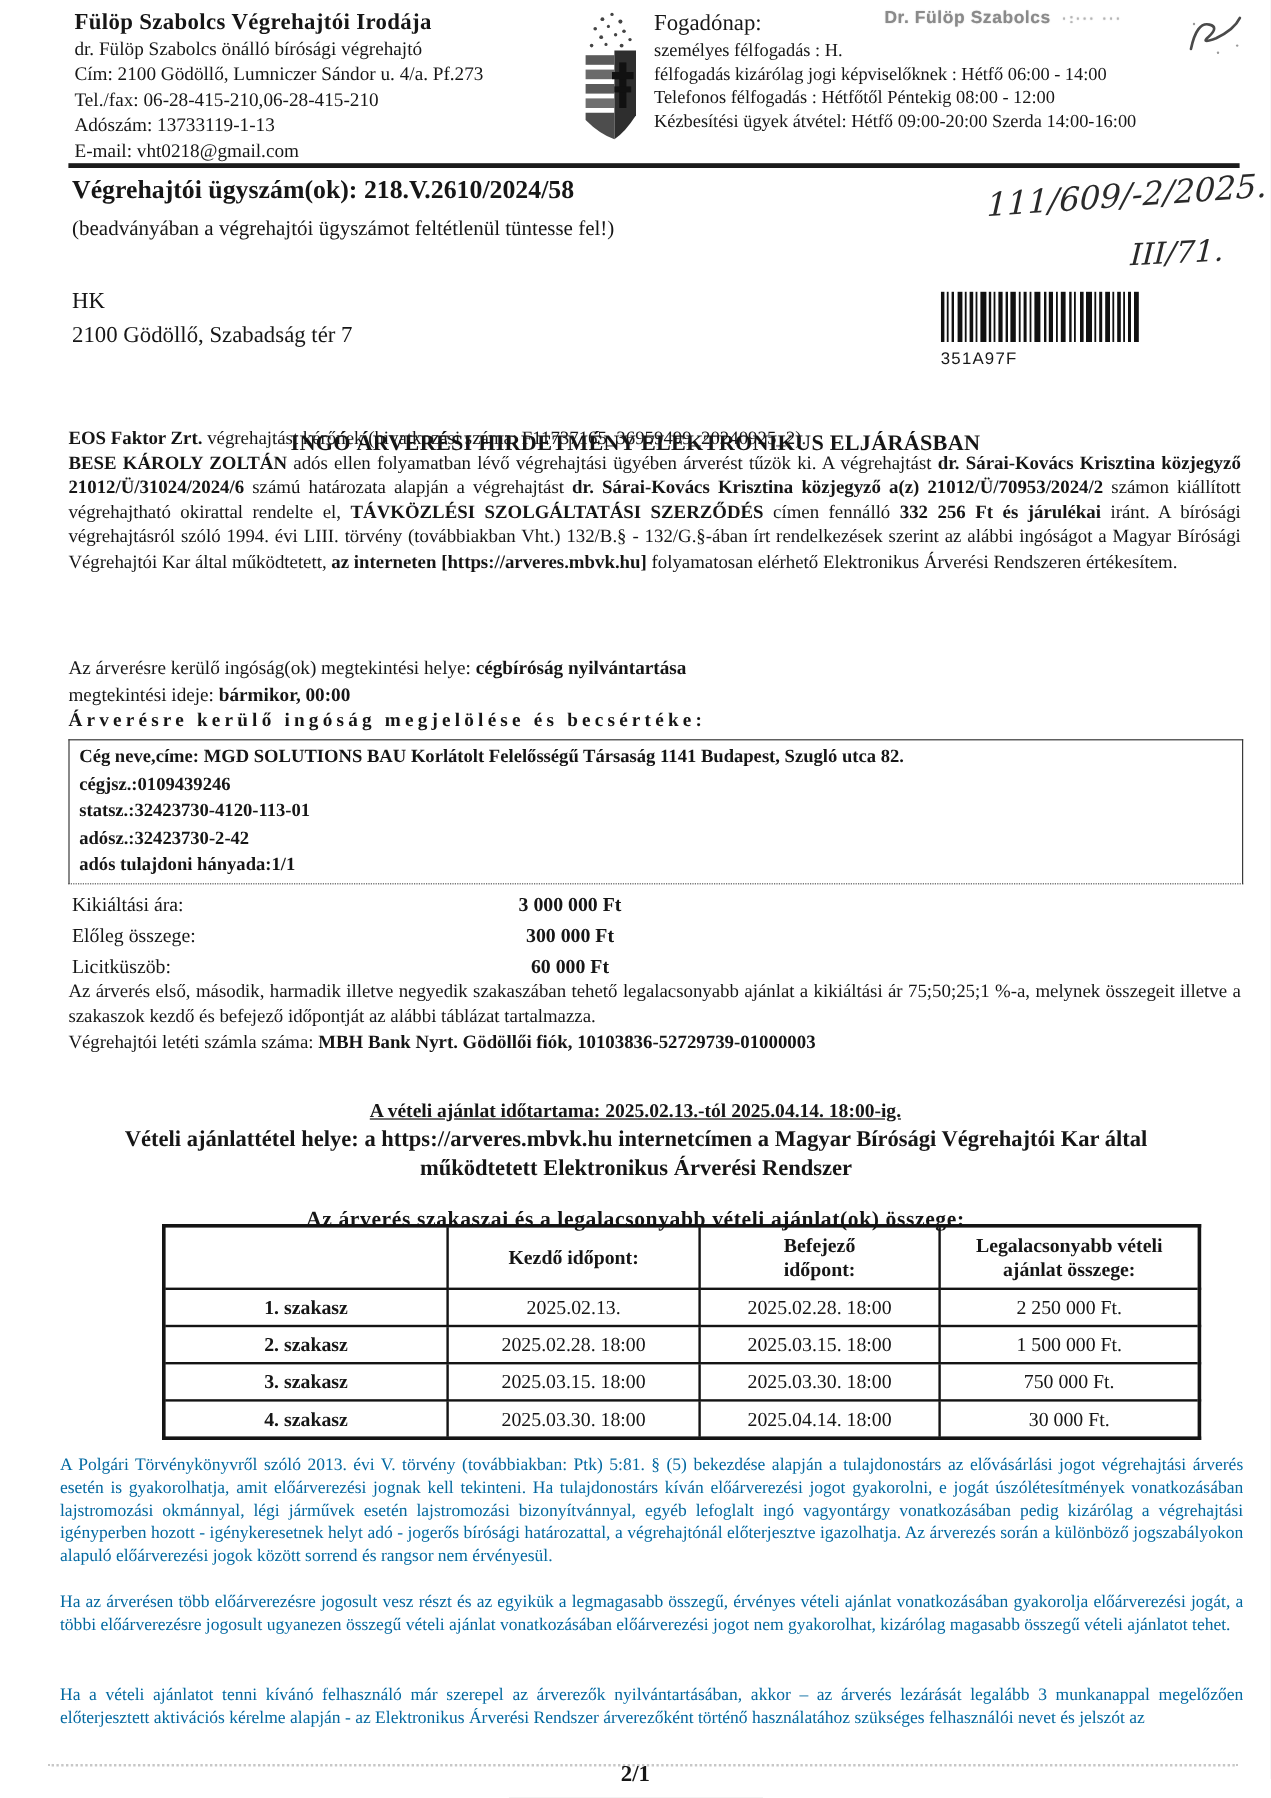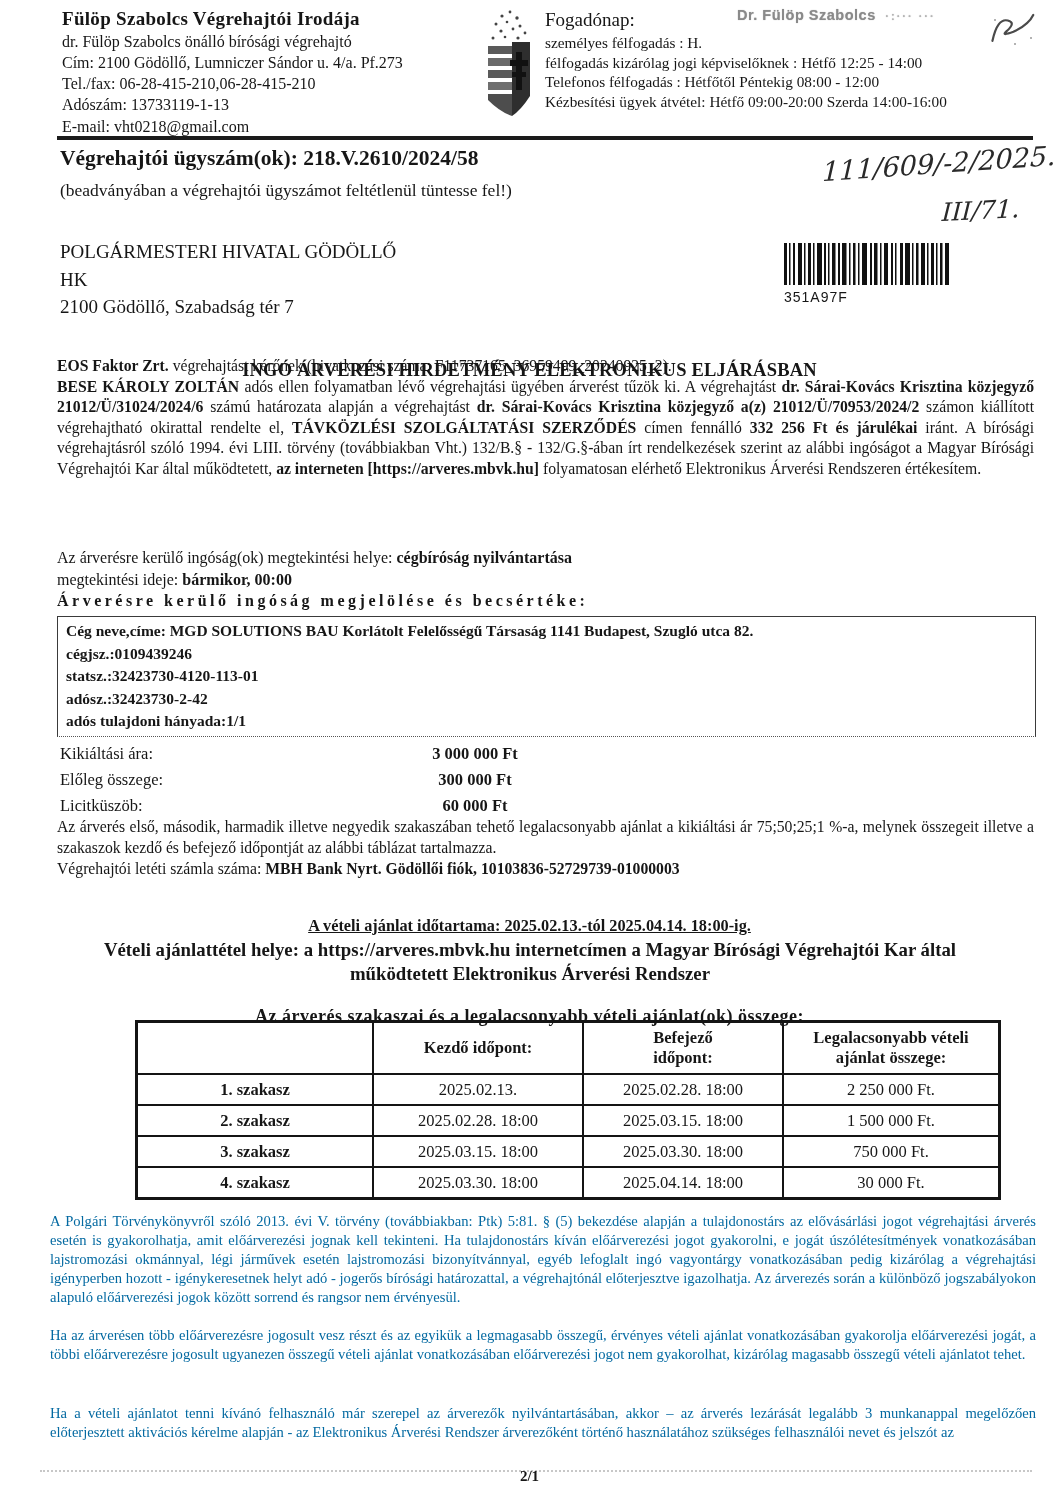--- a/index.html
+++ b/index.html
@@ -82,21 +82,21 @@
   .stage-table th:nth-child(3){width:182px;}
   .stage-table th:nth-child(4){width:198px;}
   .stage-table td{height:25px;}
   .stage-table td.rowhead{font-weight:bold;}
 
   
   .legal{left:50px;width:986px;font-size:14.6px;line-height:19px;color:#0369a1;}
   .legal1{top:1212px;}
   .legal2{top:1326px;}
   .legal3{top:1404px;}
-  .footer-page{top:1440px;left:0;width:100%;font-size:15px;font-weight:bold;}
+  .footer-page{top:1440px;left:0;width:100%;font-size:19px;font-weight:bold;}
   .scan-noise{top:1470px;left:40px;width:992px;border-top:2px dotted rgba(0,0,0,.22);}
 </style>
 </head>
 <body>
 
 <div class="page">
 
   <div class="abs hdr-left">
     <div class="office-name">Fülöp Szabolcs Végrehajtói Irodája</div>
     <div>dr. Fülöp Szabolcs önálló bírósági végrehajtó</div>
@@ -132,21 +132,21 @@
         <rect x="30" y="52" width="18" height="6" fill="#111"></rect>
         <rect x="32" y="64" width="14" height="5" fill="#111"></rect>
         <path d="M8 86 L32 86 L32 108 Q20 104 8 92 Z" fill="#4d4d4d"></path>
       </g>
     </svg>
   </span>
 
   <div class="abs hdr-right">
     <div class="fog">Fogadónap:</div>
     <div>személyes félfogadás : H.</div>
-    <div>félfogadás kizárólag jogi képviselőknek : Hétfő  12:25 - 14:00</div>
+    <div>félfogadás kizárólag jogi képviselőknek : Hétfő  06:00 - 14:00</div>
     <div>Telefonos félfogadás : Hétfőtől Péntekig  08:00 - 12:00</div>
     <div>Kézbesítési ügyek átvétel: Hétfő 09:00-20:00 Szerda 14:00-16:00</div>
   </div>
 
   <div class="abs stamp-name">
     <span>Dr. Fülöp Szabolcs</span>
     <span class="stamp-extra">&nbsp;·:··· ···</span>
   </div>
 
   <span class="abs signature">
@@ -162,21 +162,20 @@
 
   <div class="abs divider"></div>
 
   <div class="abs case-number">Végrehajtói ügyszám(ok): 218.V.2610/2024/58</div>
   <div class="abs case-note">(beadványában a végrehajtói ügyszámot feltétlenül tüntesse fel!)</div>
 
   <div class="abs handwriting hw1">111/609/-2/2025.</div>
   <div class="abs handwriting hw2">III/71.</div>
 
   <div class="abs recipient">
-    <div>POLGÁRMESTERI HIVATAL GÖDÖLLŐ</div>
     <div>HK</div>
     <div>2100 Gödöllő, Szabadság tér 7</div>
   </div>
 
   <div class="abs barcode-wrap">
     <svg width="168" height="42" viewBox="0 0 168 42" aria-hidden="true">
       <g fill="#111">
         <rect x="0" y="0" width="3" height="42"></rect>
           <rect x="5" y="0" width="1.5" height="42"></rect>
         <rect x="9" y="0" width="2" height="42"></rect>

